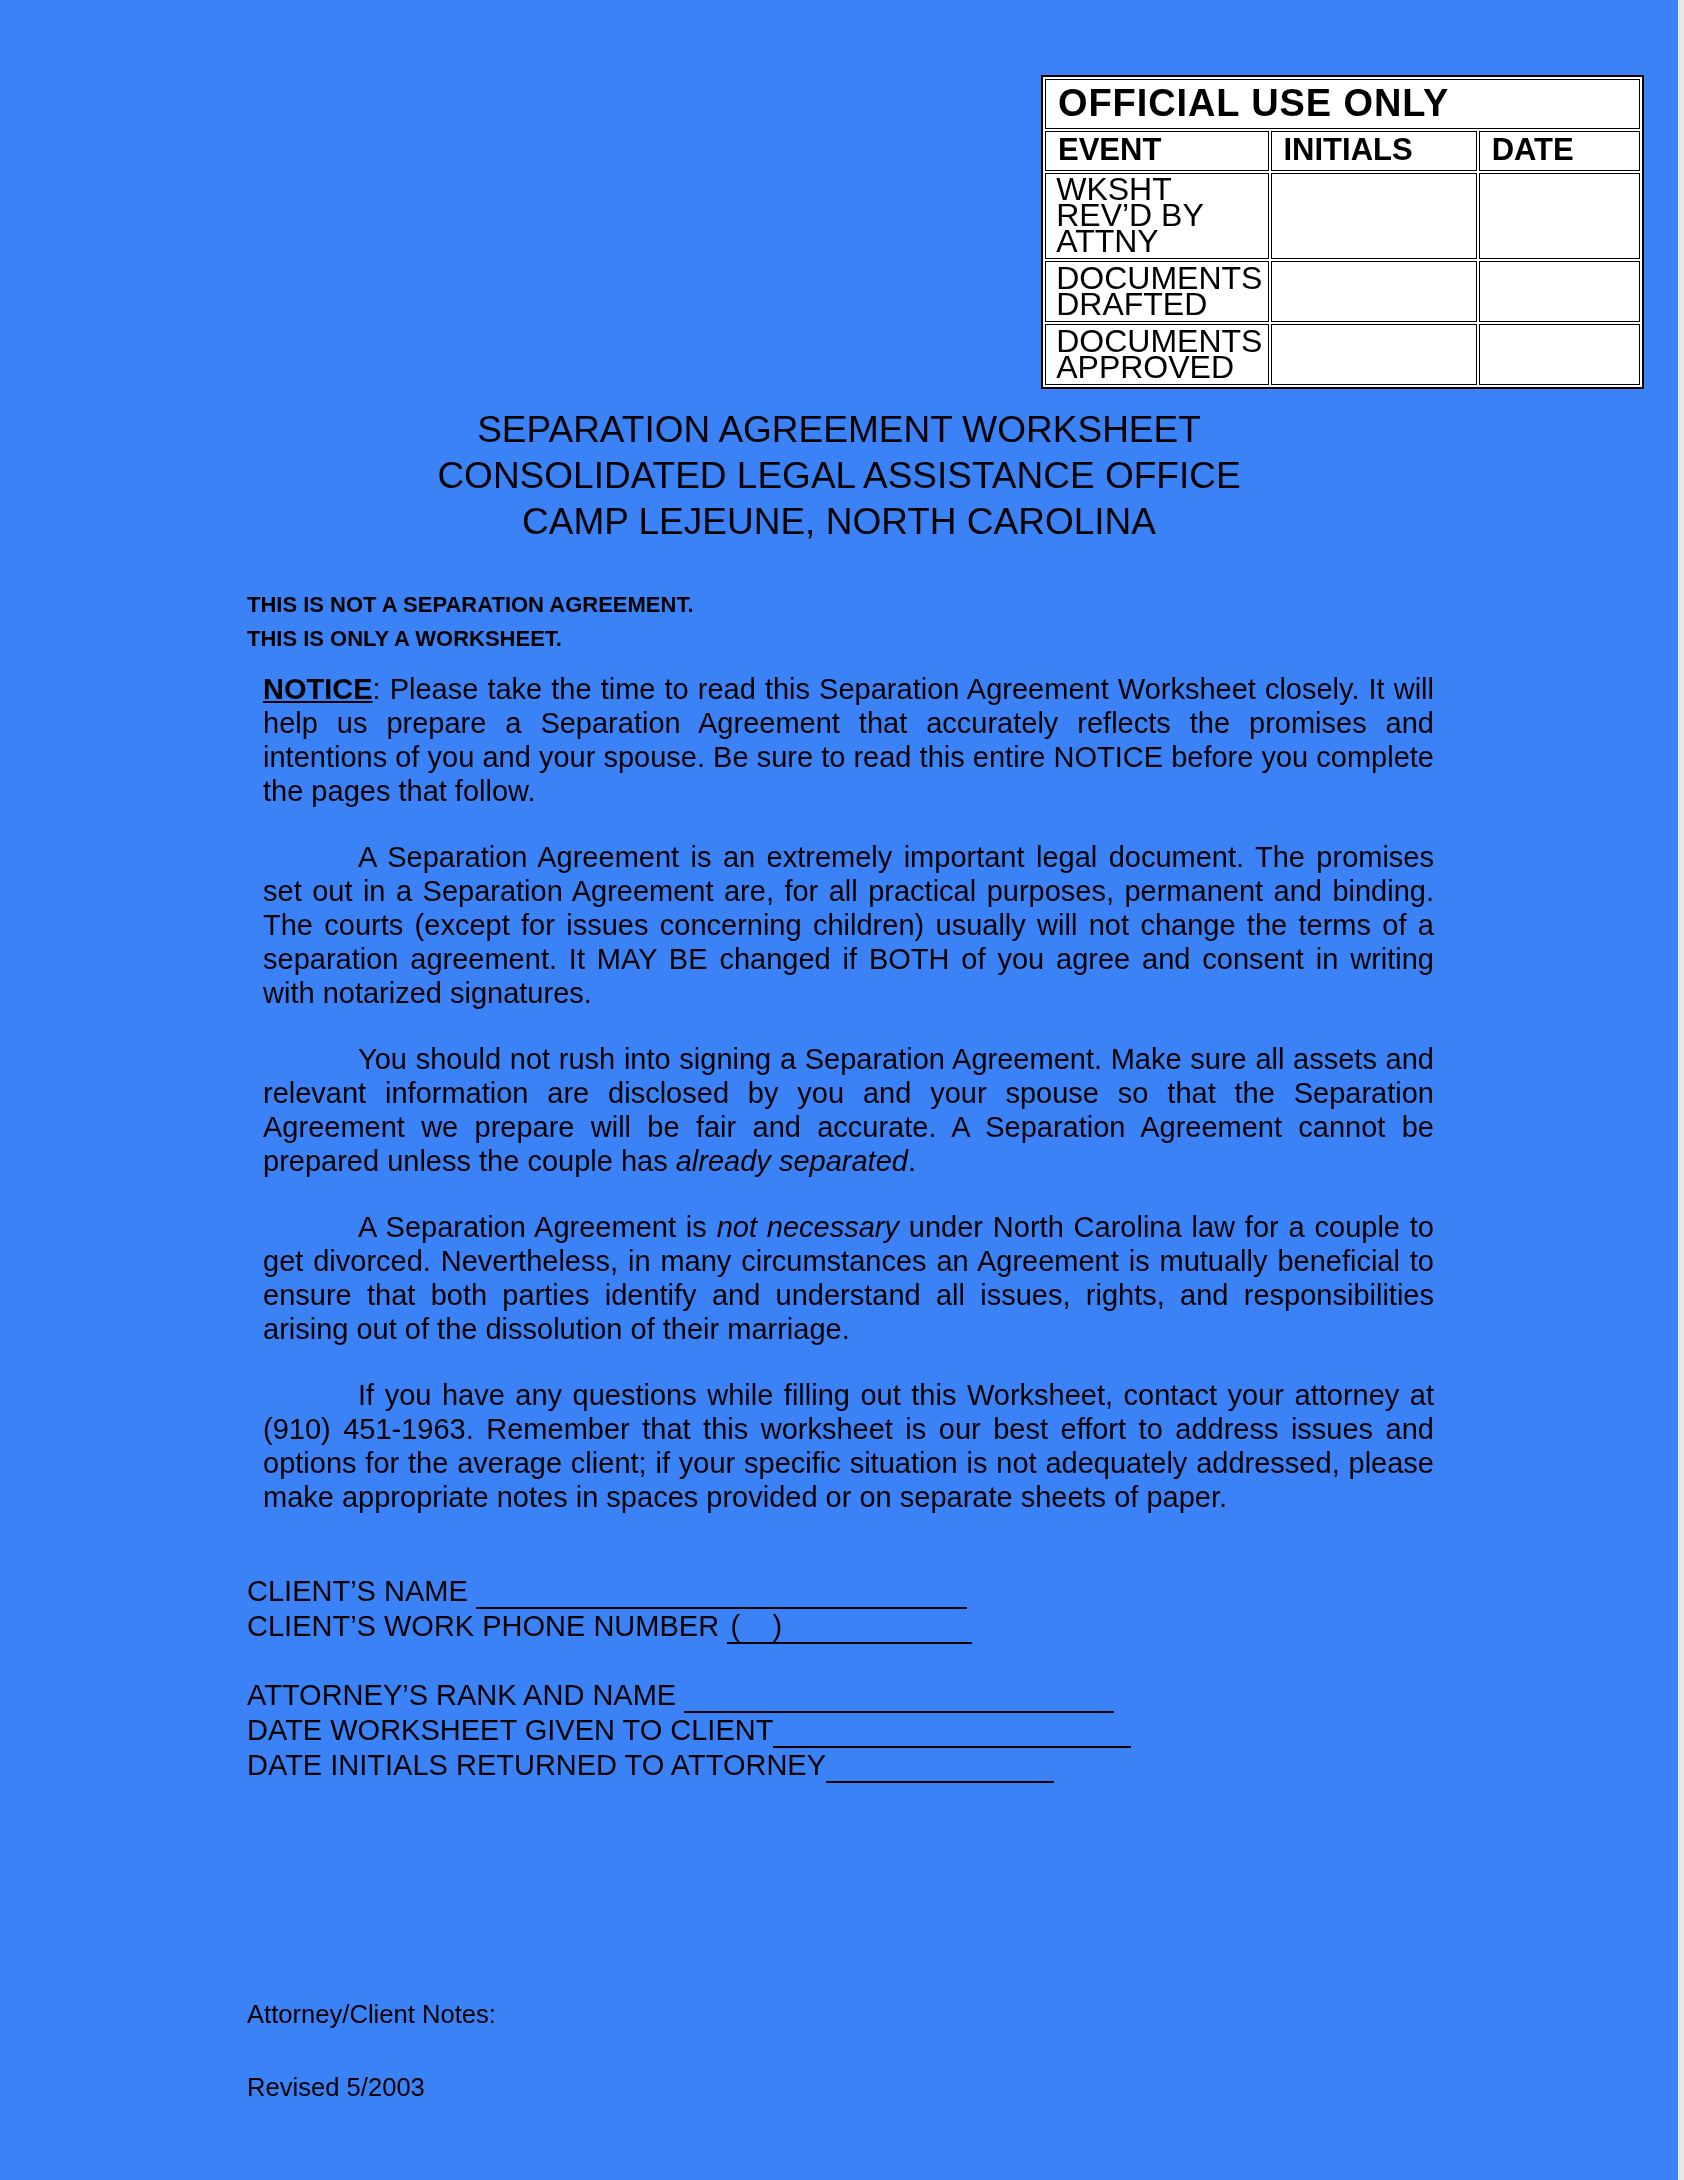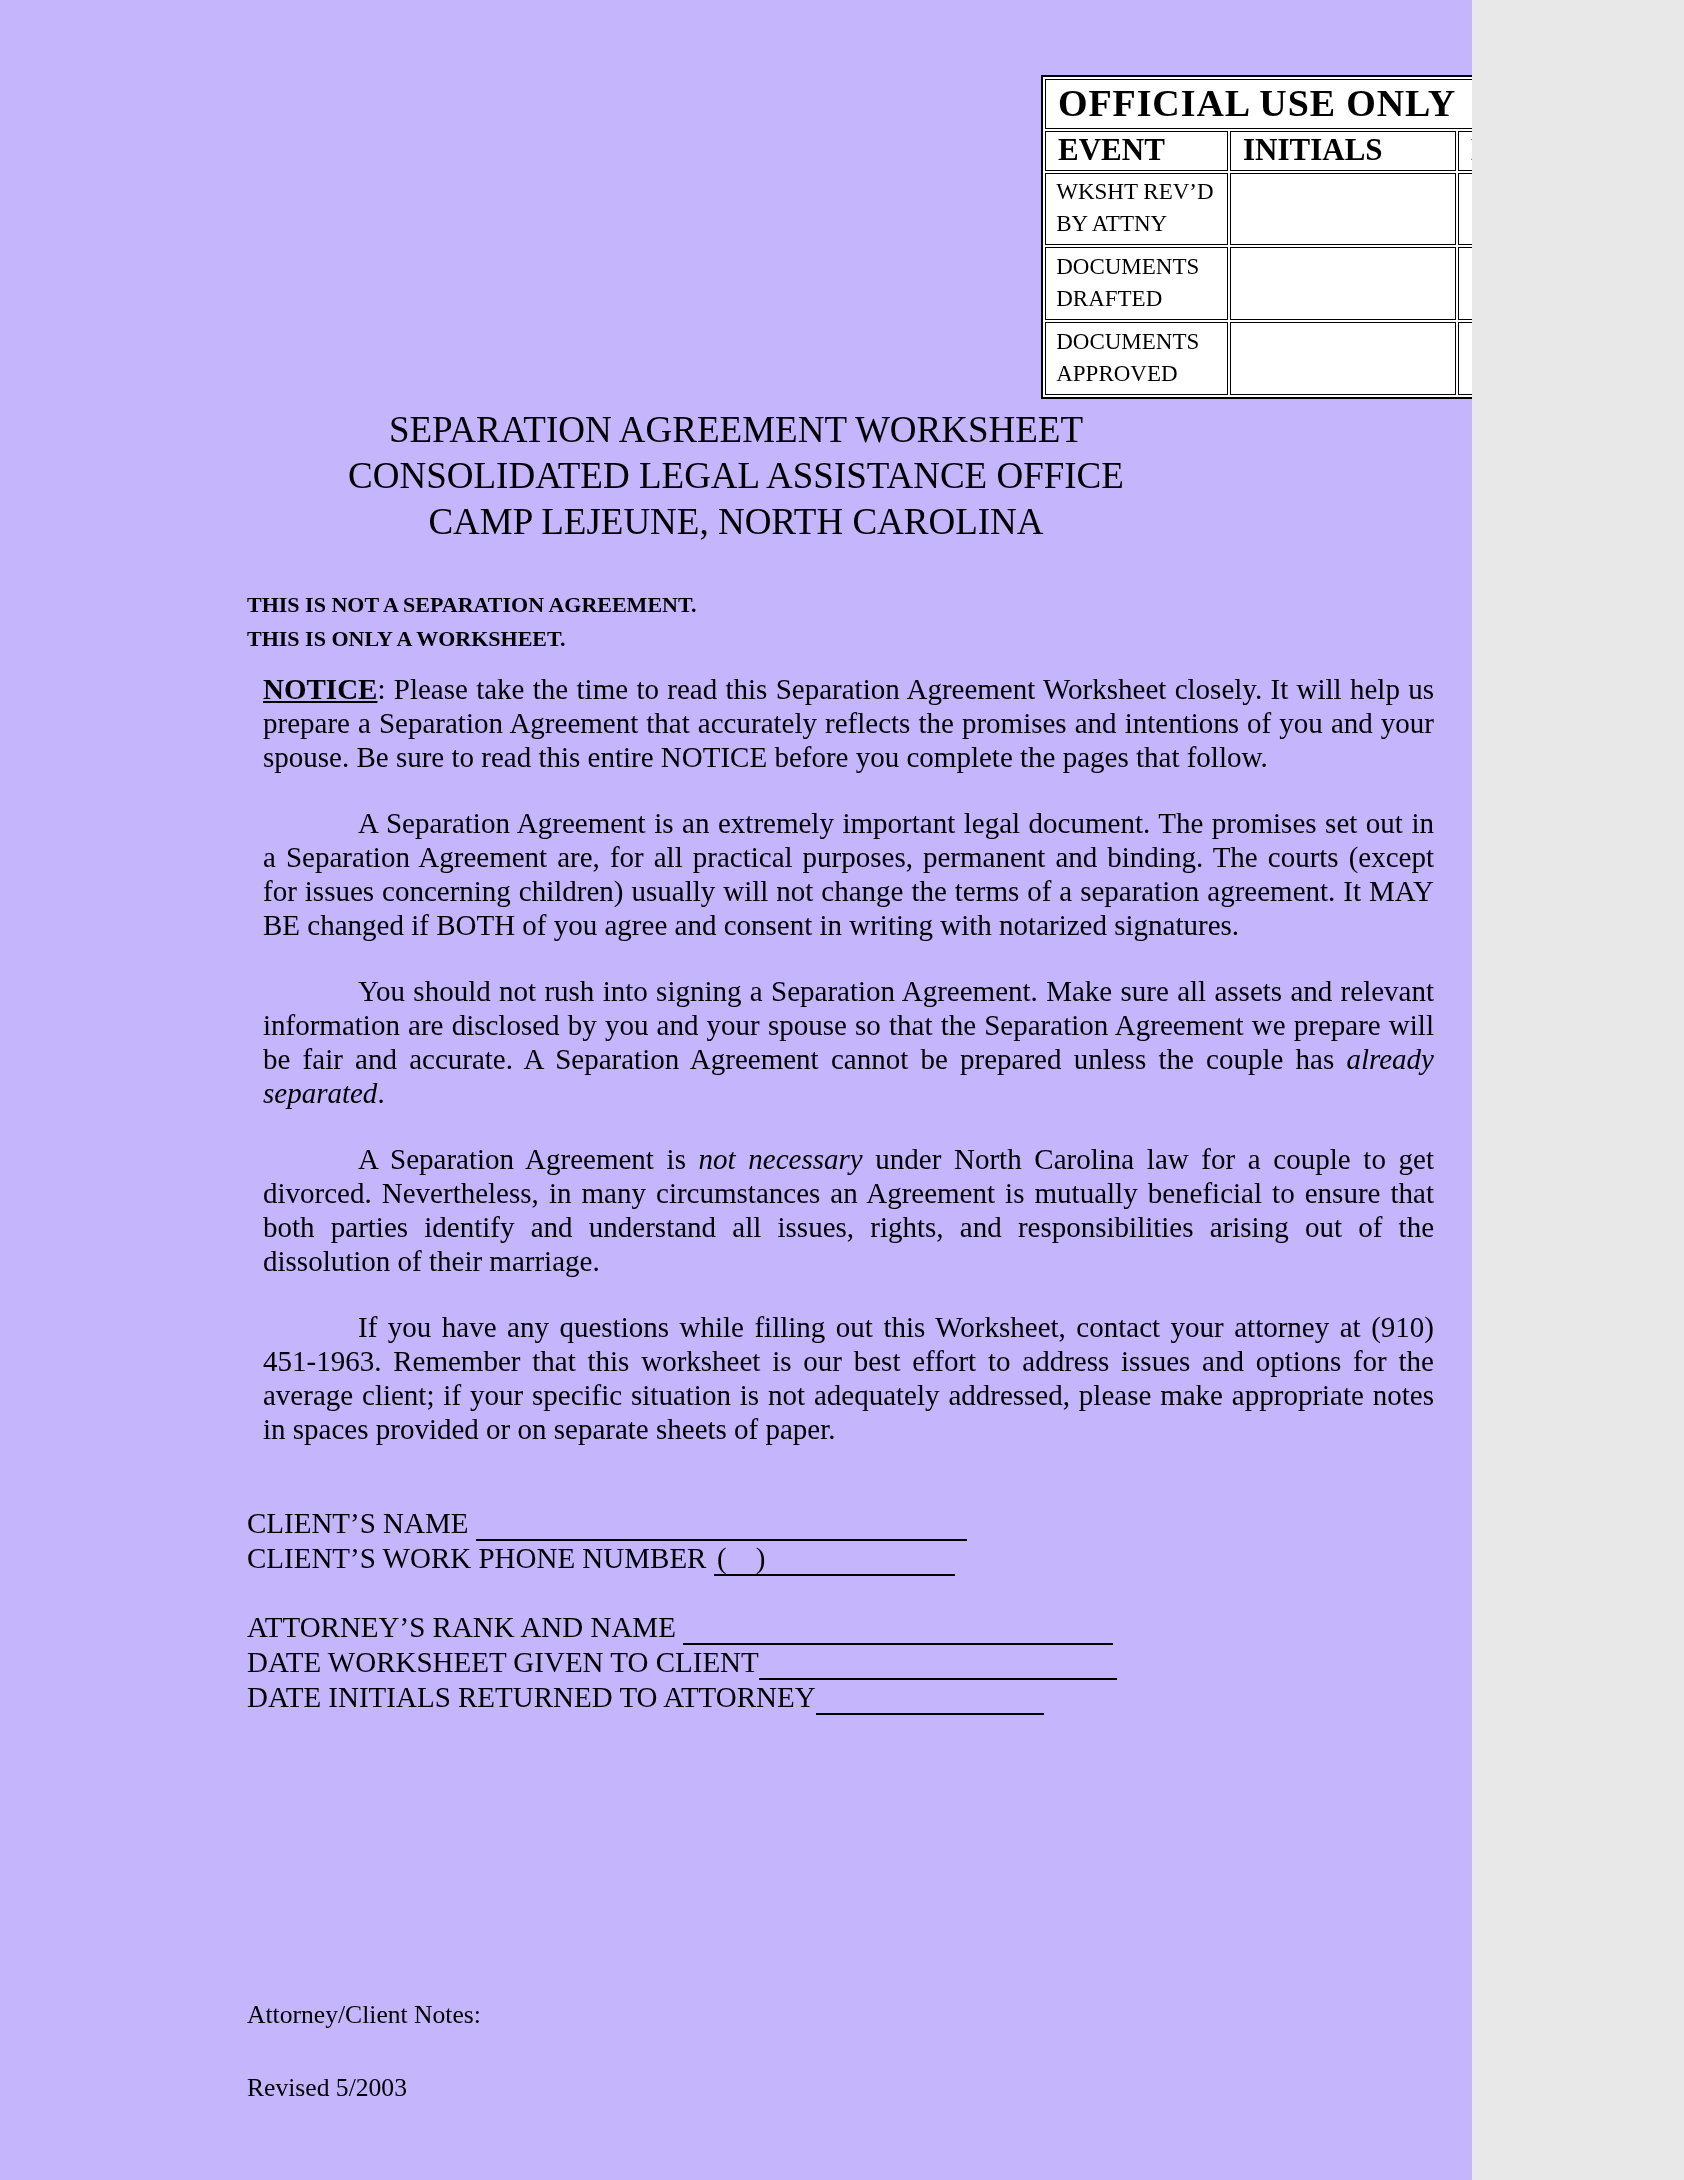--- a/index.html
+++ b/index.html
@@ -1,22 +1,22 @@
 <!DOCTYPE html>
 <html style="font-size:13.6px"><head>
 <meta charset="utf-8">
 <style>
   html, body { margin: 0; padding: 0; background: #e8e8e8; }
   .page {
     position: relative;
-    width: 1472px;
+    width: 1678px;
     height: 2181px;
-    background: #c4b5fd;
+    background: #3b82f6;
     color: #000000;
-    font-family: Liberation Serif, serif;
+    font-family: Liberation Sans, sans-serif;
     overflow: hidden;
   }
 
   
   .official-table {
     position: absolute;
     left: 1041px;
     top: 75px;
     width: 603px;
     border-collapse: separate;
@@ -36,22 +36,22 @@
     padding: 1.7px 3.4px 3.4px 12px;
     letter-spacing: 0.9px;
   }
   .ot-head td {
     font-weight: bold;
     font-size: 31px;
     line-height: 34px;
     padding: 0.9px 3.4px 2.6px 12px;
   }
   .ot-row td {
-    font-size: 23px;
-    line-height: 32px;
+    font-size: 32px;
+    line-height: 26px;
     padding: 2.6px 5.1px 4.3px 10.2px;
     height: 51px;
   }
 
   
   .doc-title {
     position: absolute;
     top: 407px;
     left: 0;
     width: 100%;

